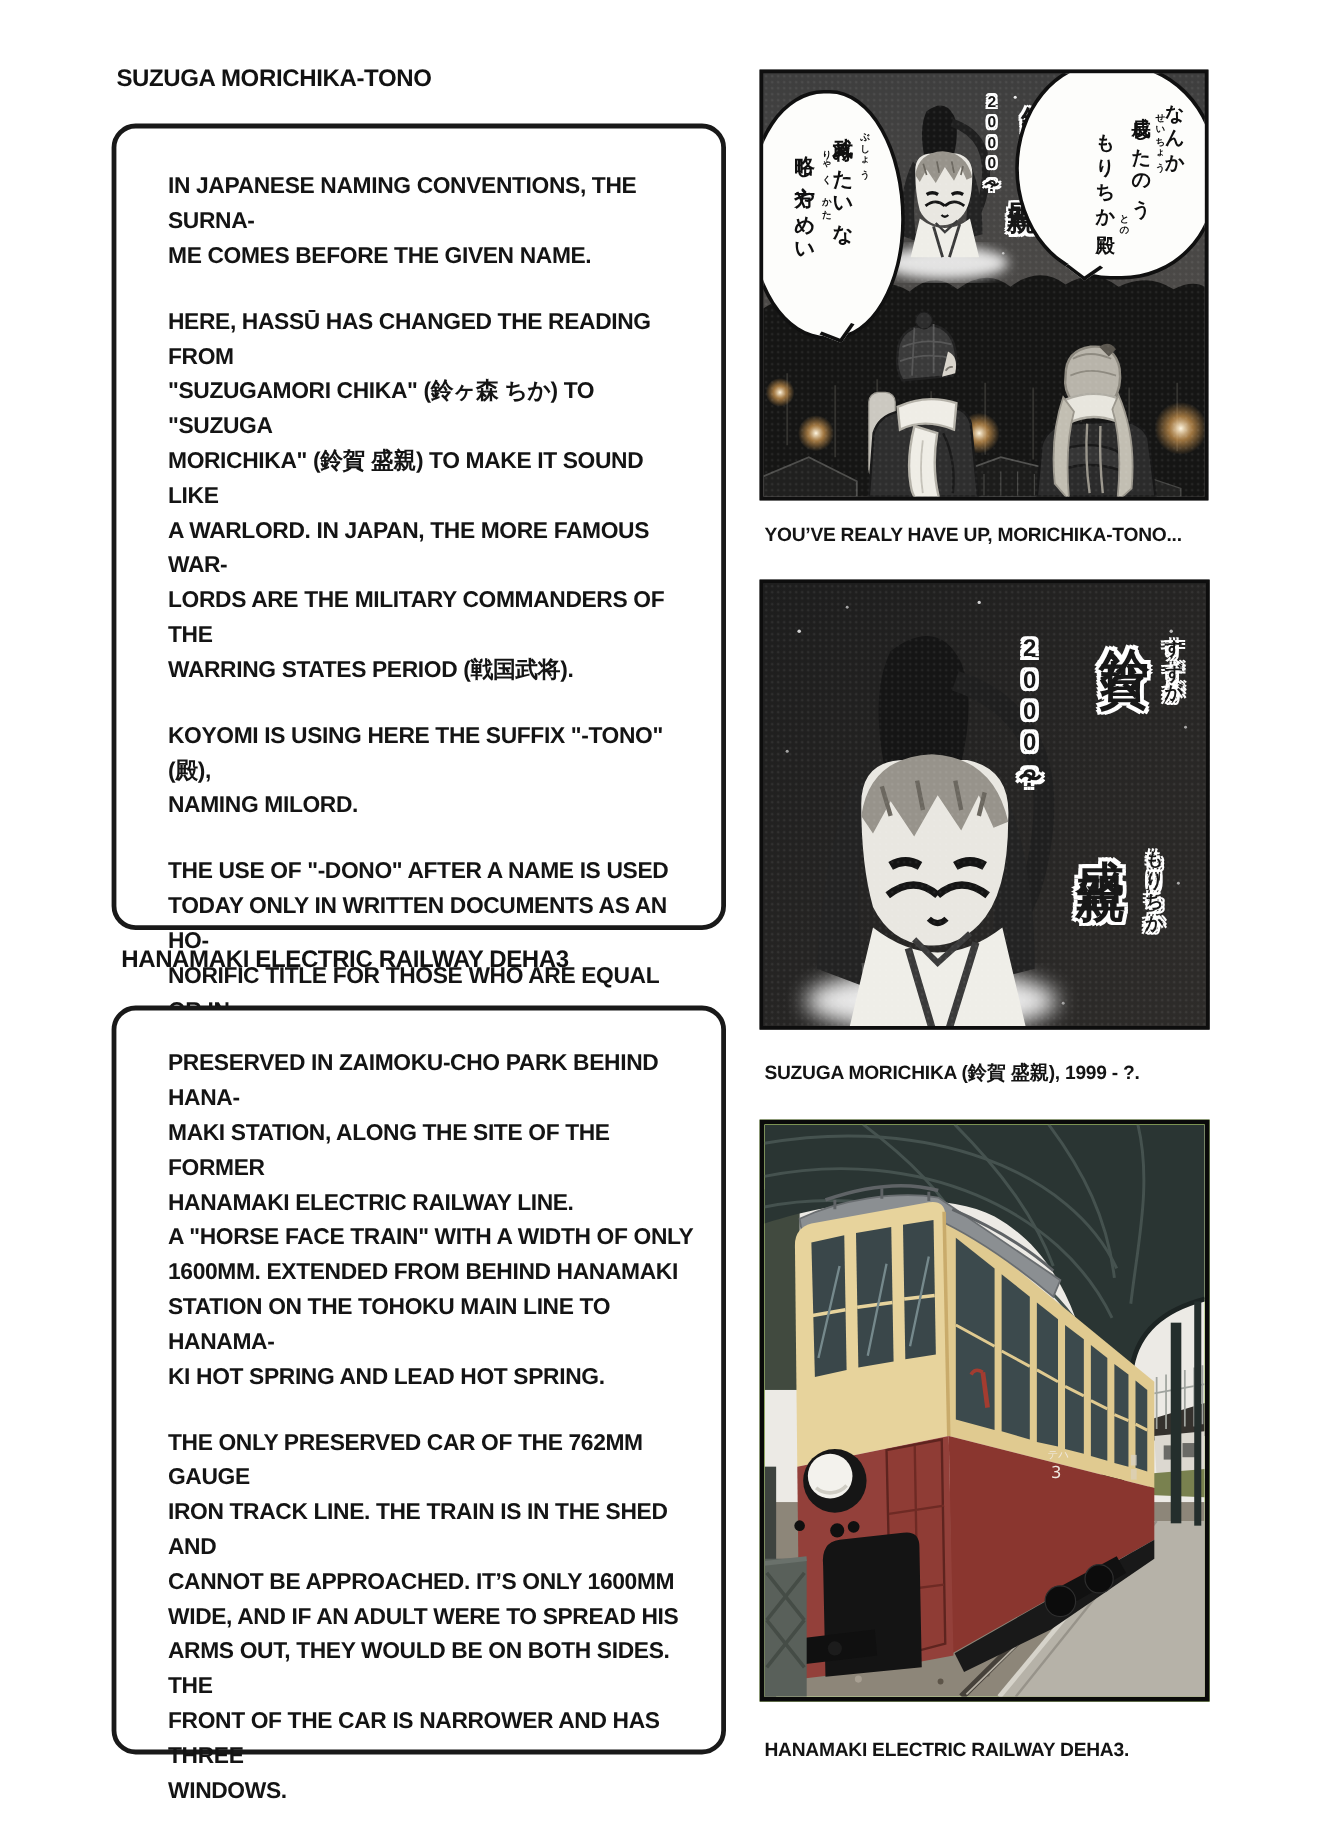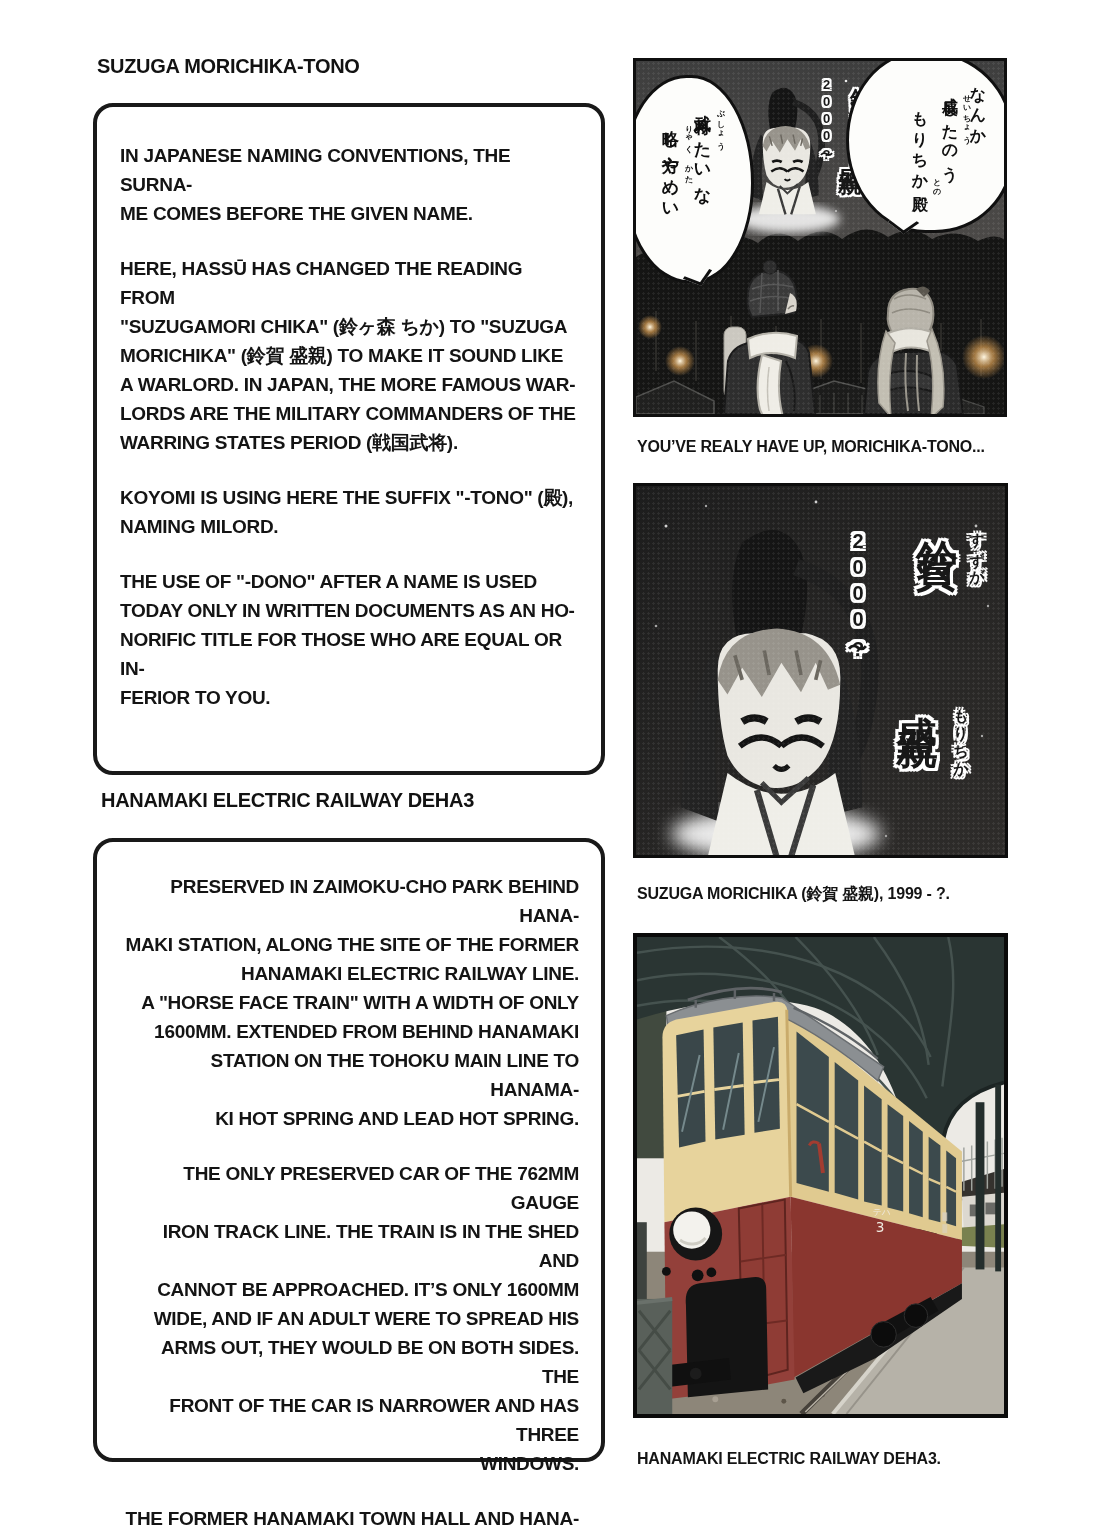--- a/index.html
+++ b/index.html
@@ -7,21 +7,21 @@
     position:relative; width:1100px; height:1525px; background:#ffffff;
     font-family:"Liberation Sans", sans-serif; overflow:hidden;
   }
   .heading {
     position:absolute; font-weight:700; font-size:20px; letter-spacing:-0.3px;
     color:#121212; white-space:nowrap;
   }
   .notebox {
     position:absolute; box-sizing:border-box;
     border:4px solid #191919; border-radius:20px; background:#fff;
-    padding:34px 22px 0 23px;
+    padding:34px 22px 0 43px;
   }
   .notebox p {
     margin:0 0 26px 0; font-weight:700; font-size:19px; line-height:29px;
     letter-spacing:-0.3px; color:#141414; white-space:pre-line;
   }
   .figure {
     position:absolute; box-sizing:border-box; background:#2b2b2b; overflow:hidden;
   }
   .figure svg { position:absolute; left:0; top:0; width:100%; height:100%; }
   .caption {
@@ -76,21 +76,21 @@
     <p>KOYOMI IS USING HERE THE SUFFIX "-TONO" (殿),
 NAMING MILORD.</p>
     <p>THE USE OF "-DONO" AFTER A NAME IS USED
 TODAY ONLY IN WRITTEN DOCUMENTS AS AN HO-
 NORIFIC TITLE FOR THOSE WHO ARE EQUAL OR IN-
 FERIOR TO YOU.</p>
   </div>
 
   <div class="heading" style="left:101px; top:789px;">HANAMAKI ELECTRIC RAILWAY DEHA3</div>
 
-  <div class="notebox" style="left:93px; top:838px; width:512px; height:624px; padding-top:30px;text-align:right;">
+  <div class="notebox" style="left:93px; top:838px; width:512px; height:624px; padding-top:30px;">
     <p>PRESERVED IN ZAIMOKU-CHO PARK BEHIND HANA-
 MAKI STATION, ALONG THE SITE OF THE FORMER
 HANAMAKI ELECTRIC RAILWAY LINE.
 A "HORSE FACE TRAIN" WITH A WIDTH OF ONLY
 1600MM. EXTENDED FROM BEHIND HANAMAKI
 STATION ON THE TOHOKU MAIN LINE TO HANAMA-
 KI HOT SPRING AND LEAD HOT SPRING.</p>
     <p>THE ONLY PRESERVED CAR OF THE 762MM GAUGE
 IRON TRACK LINE. THE TRAIN IS IN THE SHED AND
 CANNOT BE APPROACHED. IT’S ONLY 1600MM

